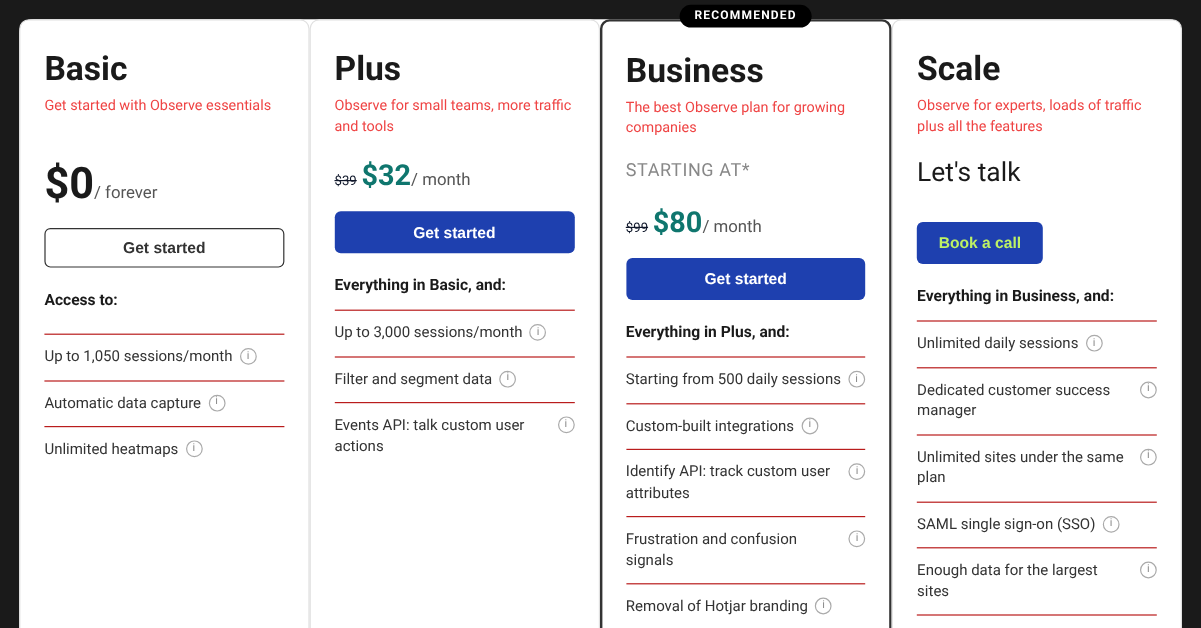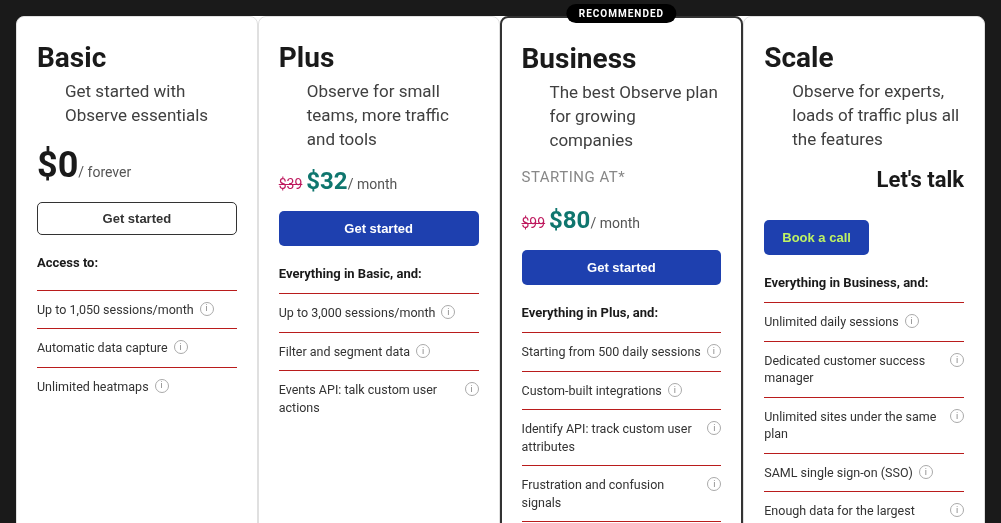--- a/index.html
+++ b/index.html
@@ -50,43 +50,42 @@
       border-radius: 20px;
       white-space: nowrap;
     }
     .plan-name {
       font-size: 28px;
       font-weight: 700;
       color: #1a1a1a;
       margin-bottom: 6px;
     }
     .plan-description {
-      font-size: 17px;
-      color: #404040;
+      font-size: 12px;
+      color: #ef4444;
       line-height: 1.4;
       margin-bottom: 16px;
       min-height: 36px;
-      margin-left: 28px;
     }
     .price-section {
       margin-bottom: 16px;
     }
     .price-free {
       font-size: 36px;
       font-weight: 700;
       color: #1a1a1a;
     }
     .price-free span.period {
       font-size: 14px;
       font-weight: 400;
       color: #555;
     }
     .price-original {
-      font-size: 14px;
-      color: #be185d;
+      font-size: 11px;
+      color: #0f172a;
       text-decoration: line-through;
       display: inline;
     }
     .price-discounted {
       font-size: 24px;
       font-weight: 700;
       color: #0f766e;
       display: inline;
     }
     .price-period {
@@ -171,24 +170,23 @@
       height: 14px;
       border: 1px solid #aaa;
       border-radius: 50%;
       font-size: 9px;
       color: #888;
       flex-shrink: 0;
       margin-top: 1px;
     }
     .lets-talk {
       font-size: 22px;
-      font-weight: 700;
+      font-weight: 400;
       color: #1a1a1a;
       margin-bottom: 12px;
-      text-align: right;
     }
     .access-label {
       font-size: 13px;
       font-weight: 700;
       color: #1a1a1a;
       margin-bottom: 20px;
     }
   </style>
 </head>
 <body>

